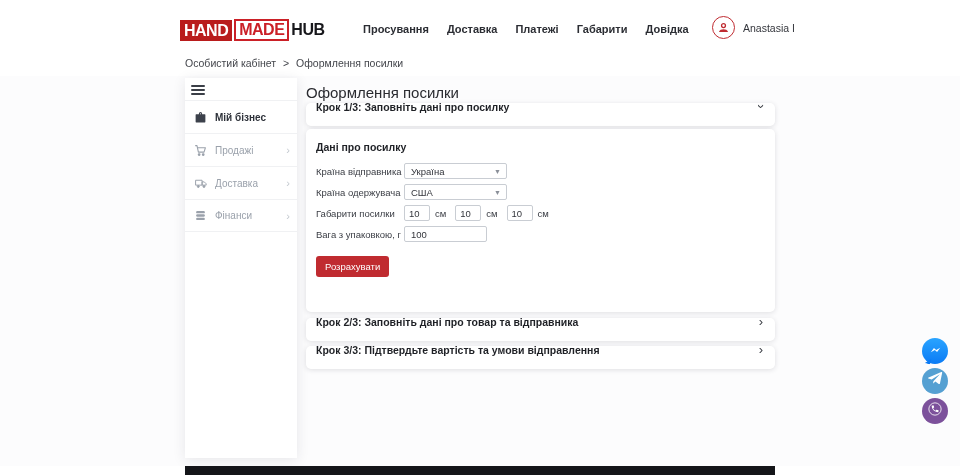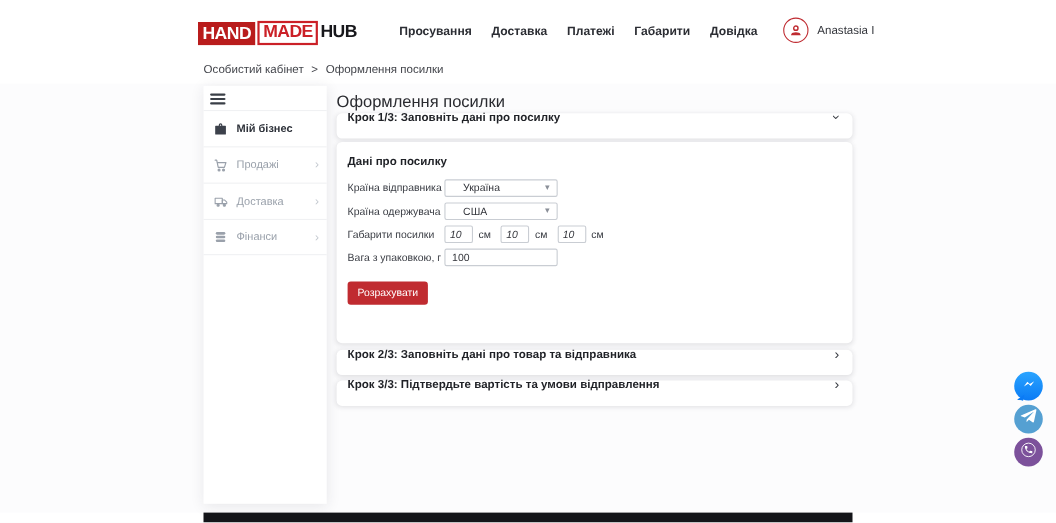--- a/index.html
+++ b/index.html
@@ -48,24 +48,24 @@
   .chev.down { transform:rotate(90deg); }
   #step1 { top:103px; }
   #step2 { top:318px; }
   #step3 { top:346px; }
 
   .step-body { left:306px; top:129px; width:469px; height:183px; padding:10px; }
   .form-title { font-size:10.5px; font-weight:700; color:#1f2126; margin:2px 0 10px; }
   .form-row { display:flex; align-items:center; margin-bottom:5px; height:16px; }
   .form-row .f-label { width:88px; font-size:9.5px; color:#3a3d44; flex:0 0 auto; }
   .ctrl { border:1px solid #c9cdd3; border-radius:2px; background:#fff; height:16px; font-size:9.5px; color:#33353b; }
-  .select { width:103px; position:relative; display:flex; align-items:center; padding:0 14px 0 16px; cursor:pointer; }
+  .select { width:103px; position:relative; display:flex; align-items:center; padding:0 14px 0 6px; cursor:pointer; }
   .select .caret { position:absolute; right:5px; top:4px; font-size:7px; color:#8a8f98; }
-  .txt { width:103px; padding:0 6px; font-family:"Liberation Sans", sans-serif; outline:none; }
-  .dim { width:26px; padding:0 4px; font-family:"Liberation Sans", sans-serif; outline:none;font-style:italic; }
+  .txt { width:83px; padding:0 6px; font-family:"Liberation Sans", sans-serif; outline:none; }
+  .dim { width:26px; padding:0 4px; font-family:"Liberation Sans", sans-serif; outline:none; }
   .unit { font-size:9.5px; color:#3a3d44; margin:0 9px 0 5px; }
   .btn-red { margin-top:9px; background:#c02b30; color:#fff; border:none; border-radius:3px; font-size:9.5px; padding:5px 9px; font-family:"Liberation Sans", sans-serif; cursor:pointer; }
 
   
   .float-stack { position:absolute; left:922px; top:338px; display:flex; flex-direction:column; gap:4px; }
   .fbtn { width:26px; height:26px; border-radius:50%; display:flex; align-items:center; justify-content:center; cursor:pointer; position:relative; }
   .fbtn.msgr { background:linear-gradient(180deg,#2aa4ff 0%,#0b7bf5 100%); }
   .fbtn.msgr:after { content:""; position:absolute; left:3px; bottom:0px; width:6px; height:6px; background:#0b7bf5; clip-path:polygon(0 100%,100% 0,100% 100%); transform:rotate(12deg); }
   .fbtn.tg { background:#55a0d2; }
   .fbtn.vb { background:#7c519b; }

